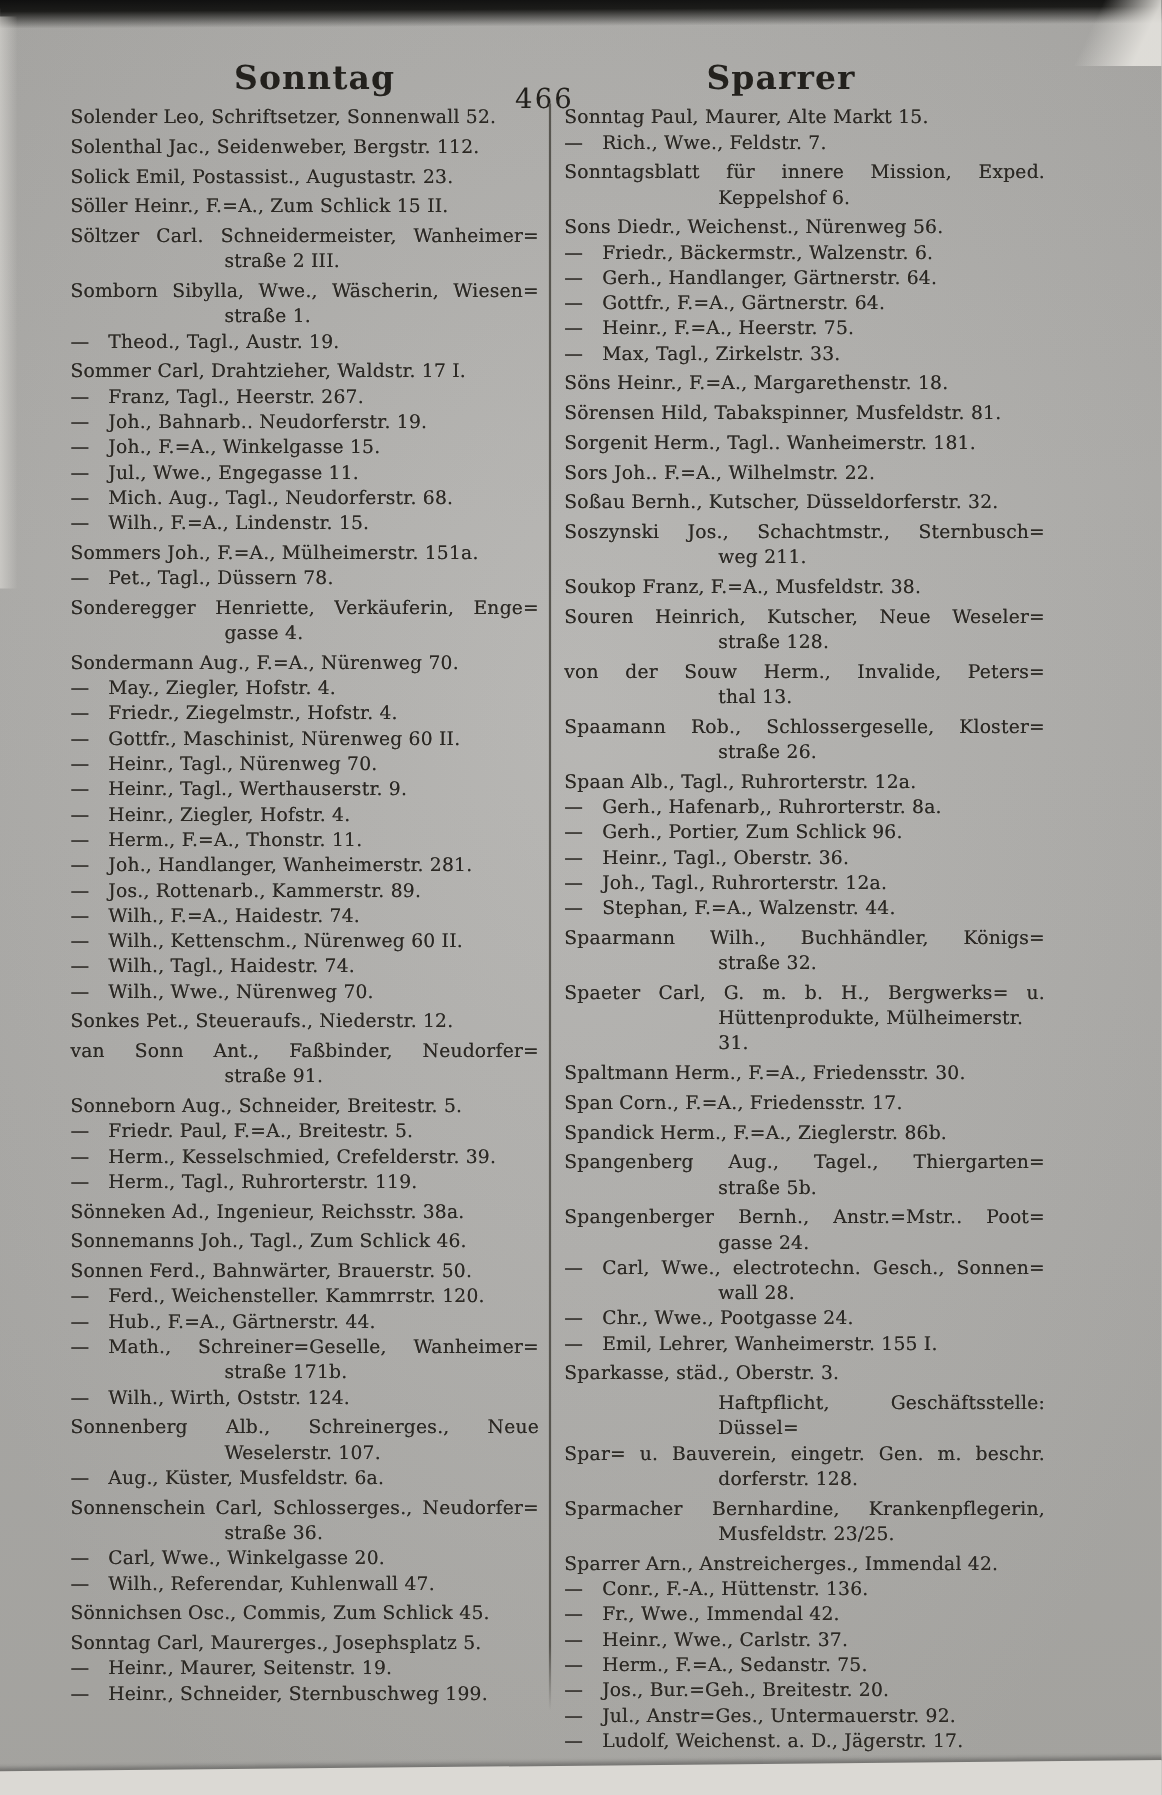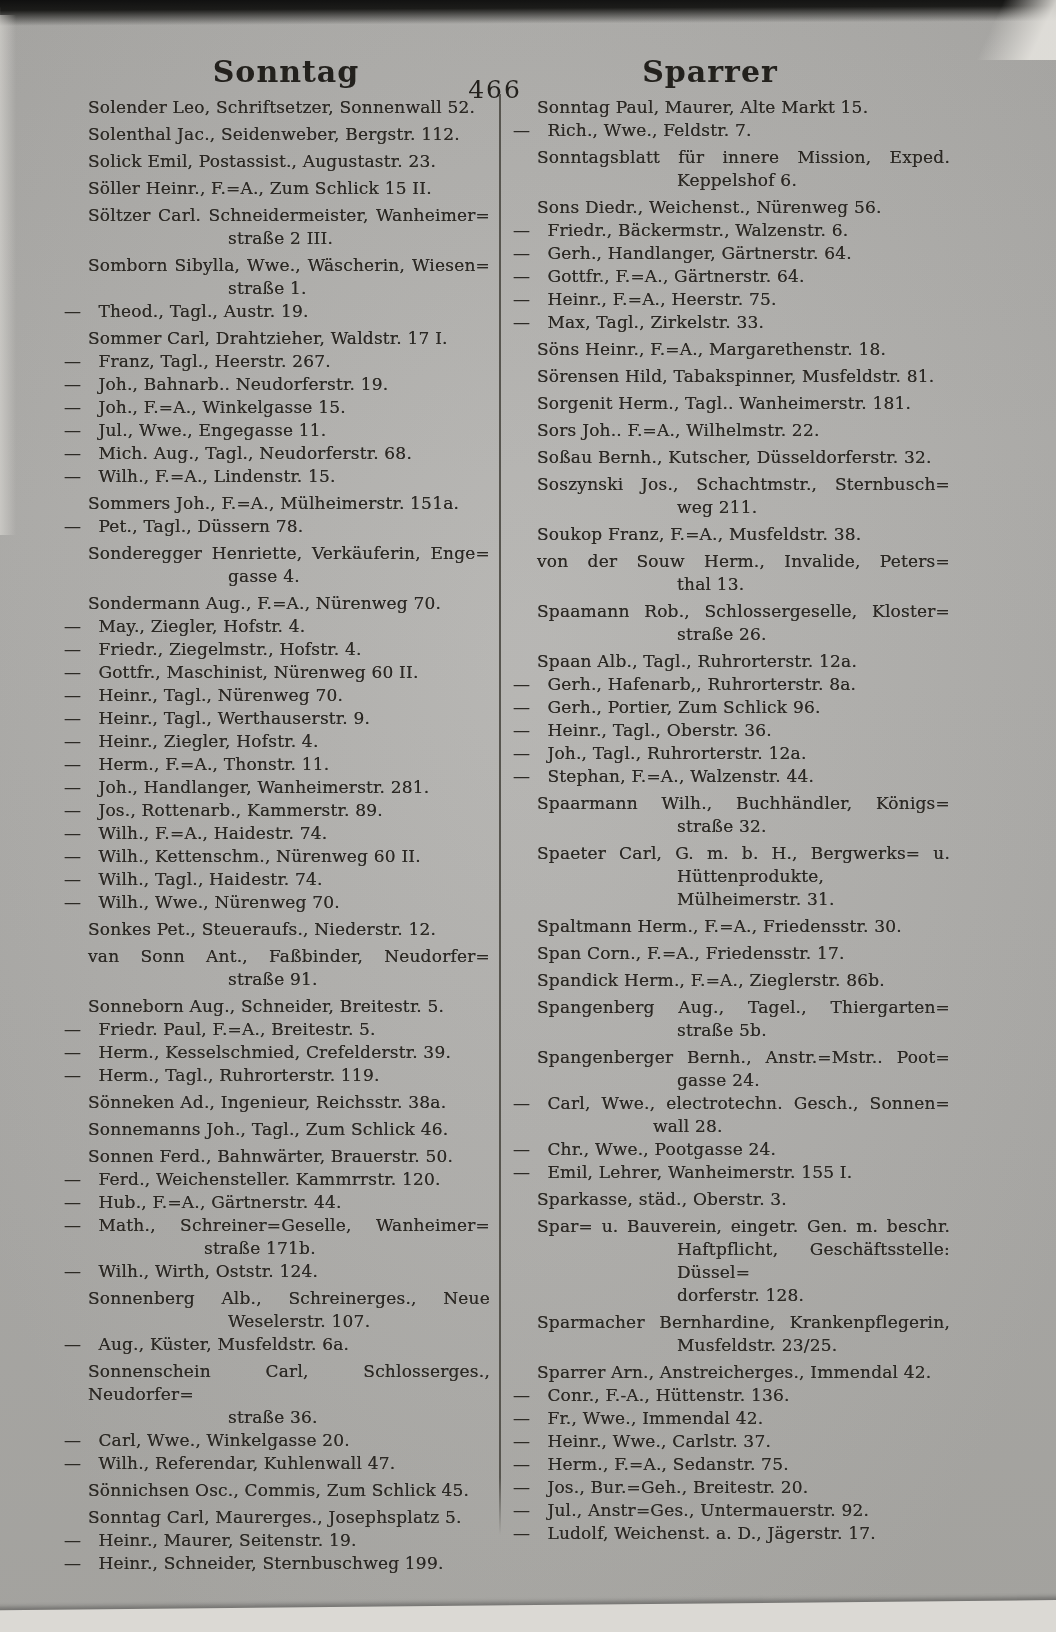--- a/index.html
+++ b/index.html
@@ -56,21 +56,21 @@
     font-size:17px; line-height:23px; letter-spacing:0.2px;
   }
   .col-left { width:426px; }
   .divider {
     width:2px; margin-left:9px; margin-right:12px;
     background:linear-gradient(#57554f, #57554f 96%, rgba(87,85,79,0));
     margin-top:2px; margin-bottom:40px;
   }
   .col-right { flex:1; }
   .entry { margin:0; }
-  .entry.group-start { margin-top:4px;margin-left:24px; }
+  .entry.group-start { margin-top:4px; }
   .line { text-align:left; text-shadow:0 0 0.5px rgba(43,40,35,0.7); }
   .line.fill { text-align:justify; text-align-last:justify; }
   .line.cont { margin-left:140px; }
 </style>
 </head>
 <body>
 
 <div class="scan">
   <div class="top-edge"></div>
   <div class="corner-light-right"></div>
@@ -297,20 +297,24 @@
           <div class="line">Soßau Bernh., Kutscher, Düsseldorferstr. 32.</div>
         </div>
         <div class="entry group-start">
           <div class="line fill">Soszynski Jos., Schachtmstr., Sternbusch=</div>
           <div class="line cont">weg 211.</div>
         </div>
         <div class="entry group-start">
           <div class="line">Soukop Franz, F.=A., Musfeldstr. 38.</div>
         </div>
         <div class="entry group-start">
+          <div class="line fill">Souren Heinrich, Kutscher, Neue Weseler=</div>
+          <div class="line cont">straße 128.</div>
+        </div>
+        <div class="entry group-start">
           <div class="line fill">von der Souw Herm., Invalide, Peters=</div>
           <div class="line cont">thal 13.</div>
         </div>
         <div class="entry group-start">
           <div class="line fill">Spaamann Rob., Schlossergeselle, Kloster=</div>
           <div class="line cont">straße 26.</div>
         </div>
         <div class="entry group-start">
           <div class="line">Spaan Alb., Tagl., Ruhrorterstr. 12a.</div>
         </div>
@@ -361,22 +365,22 @@
         <div class="entry">
           <div class="line">— Chr., Wwe., Pootgasse 24.</div>
         </div>
         <div class="entry">
           <div class="line">— Emil, Lehrer, Wanheimerstr. 155 I.</div>
         </div>
         <div class="entry group-start">
           <div class="line">Sparkasse, städ., Oberstr. 3.</div>
         </div>
         <div class="entry group-start">
+          <div class="line cont fill">Haftpflicht, Geschäftsstelle: Düssel=</div>
           <div class="line fill">Spar= u. Bauverein, eingetr. Gen. m. beschr.</div>
-          <div class="line cont fill">Haftpflicht, Geschäftsstelle: Düssel=</div>
           <div class="line cont">dorferstr. 128.</div>
         </div>
         <div class="entry group-start">
           <div class="line fill">Sparmacher Bernhardine, Krankenpflegerin,</div>
           <div class="line cont">Musfeldstr. 23/25.</div>
         </div>
         <div class="entry group-start">
           <div class="line">Sparrer Arn., Anstreicherges., Immendal 42.</div>
         </div>
         <div class="entry">

